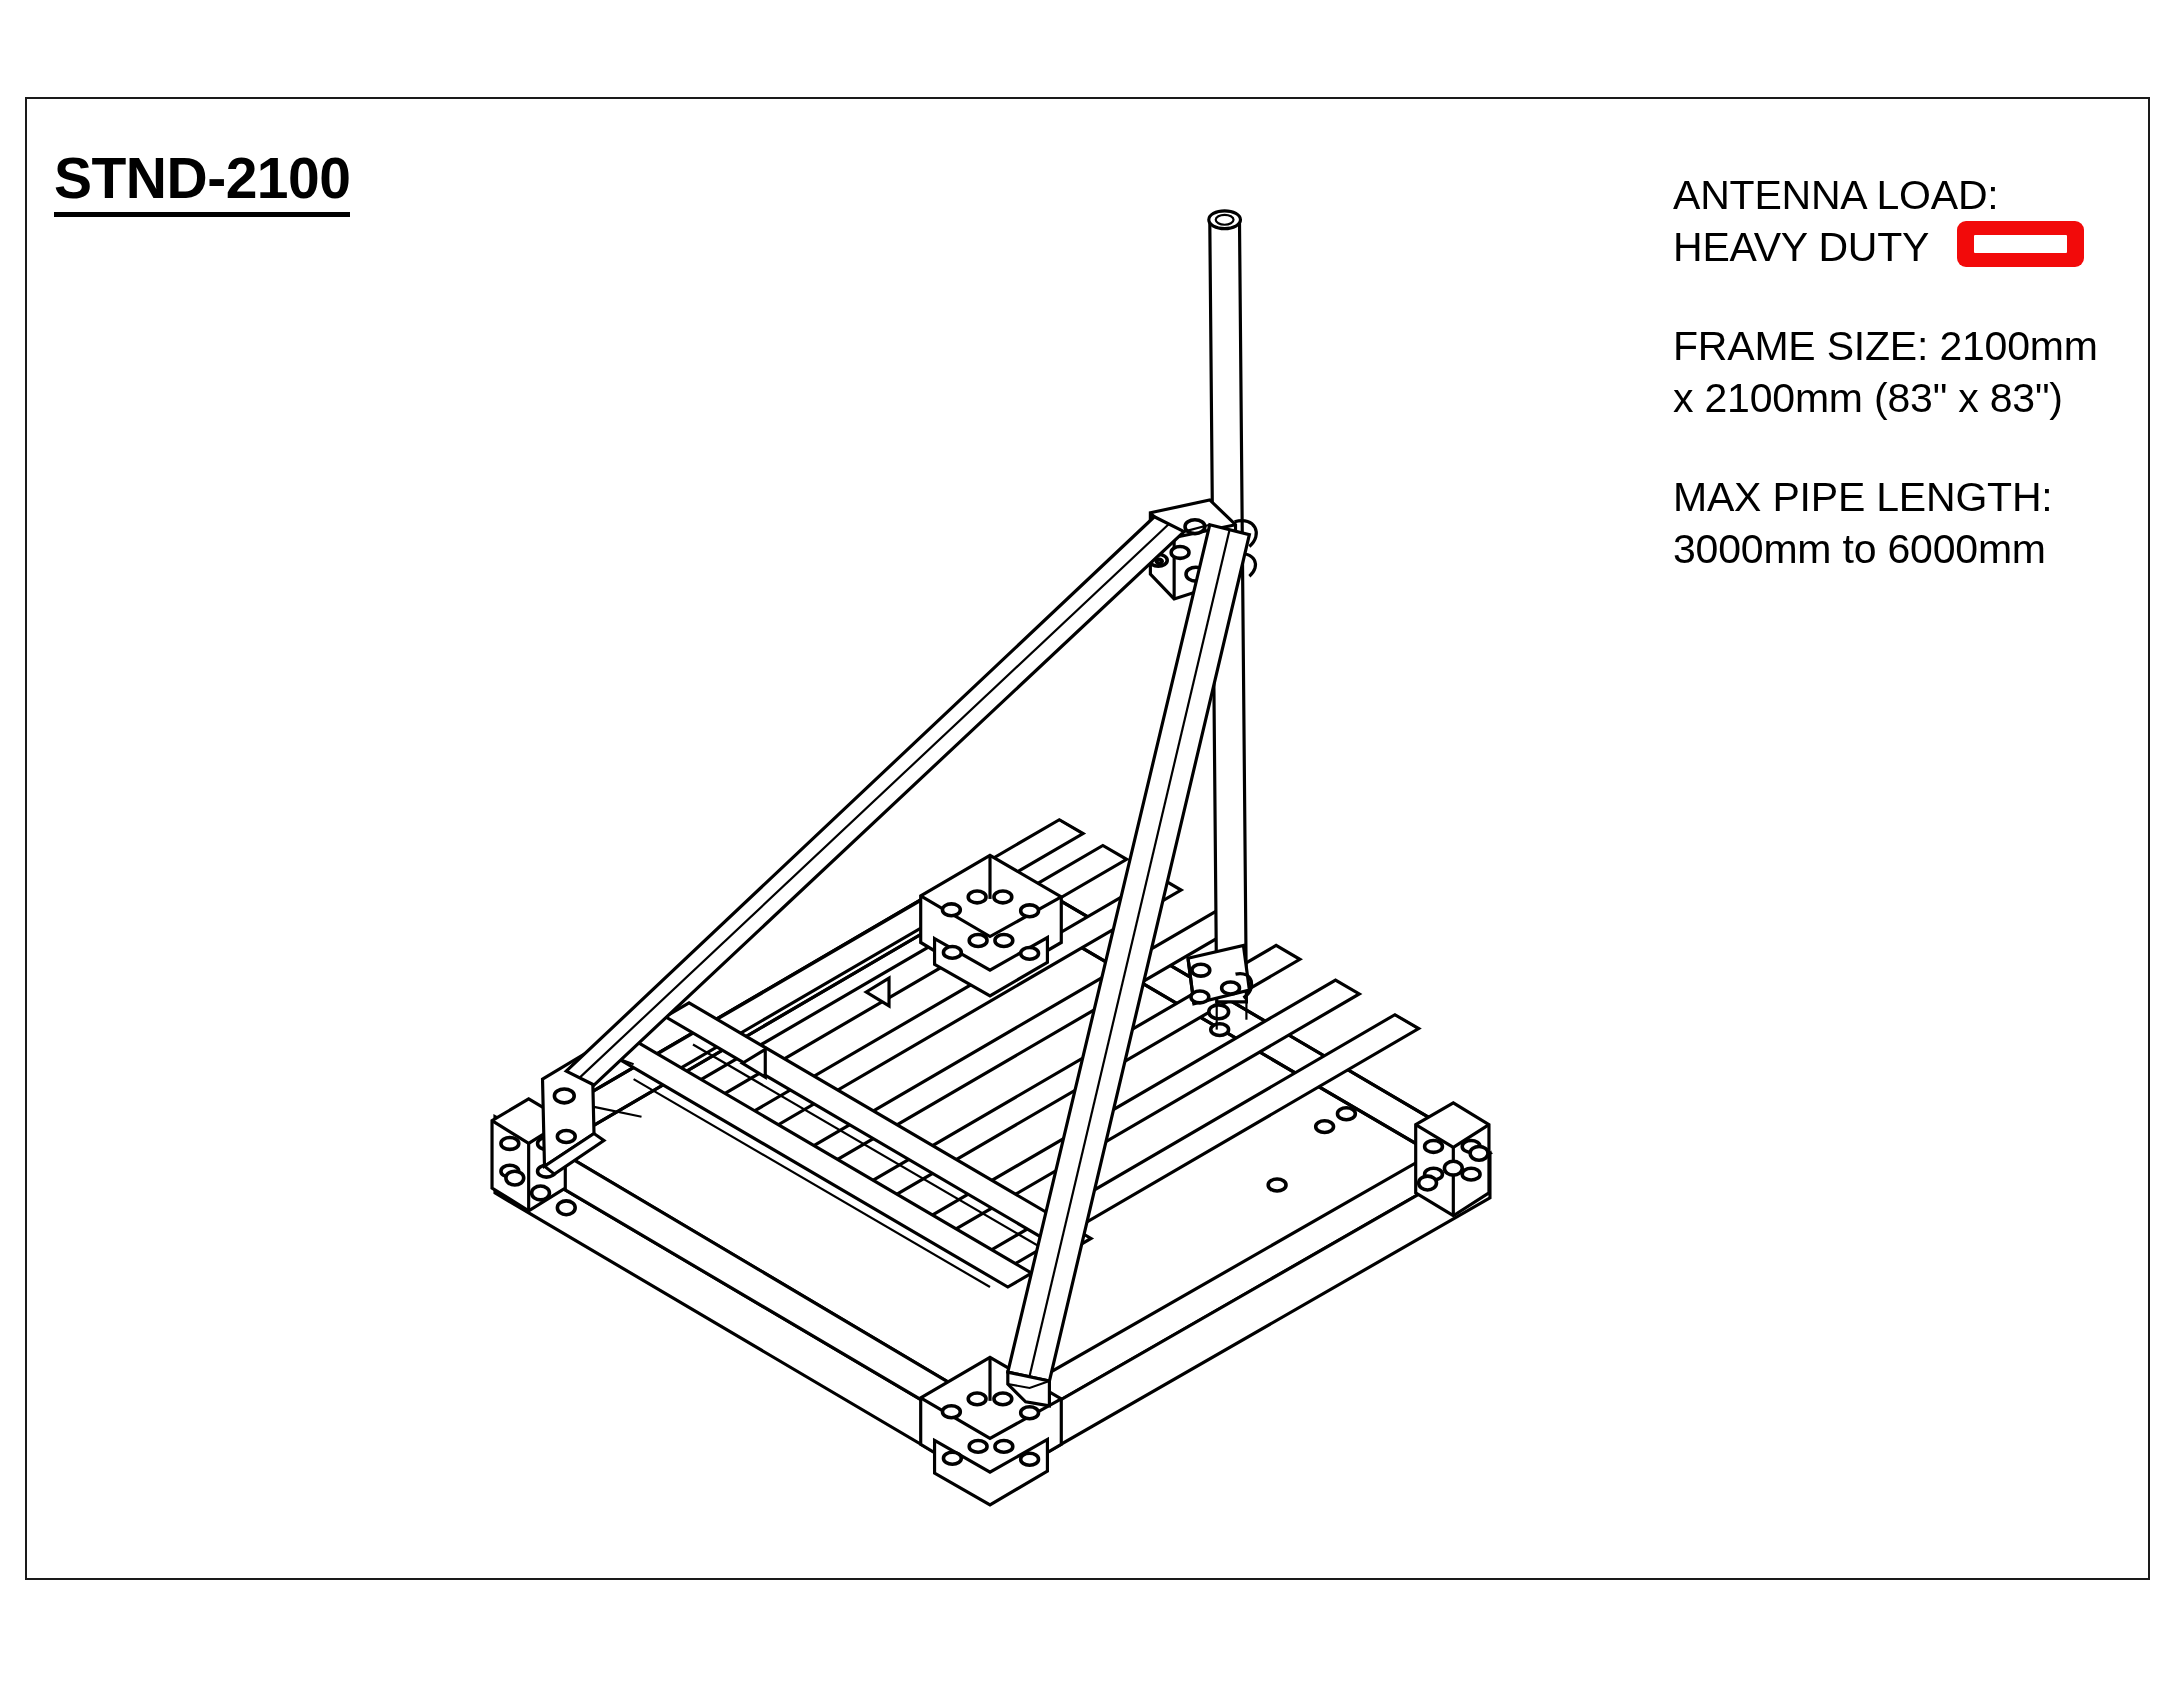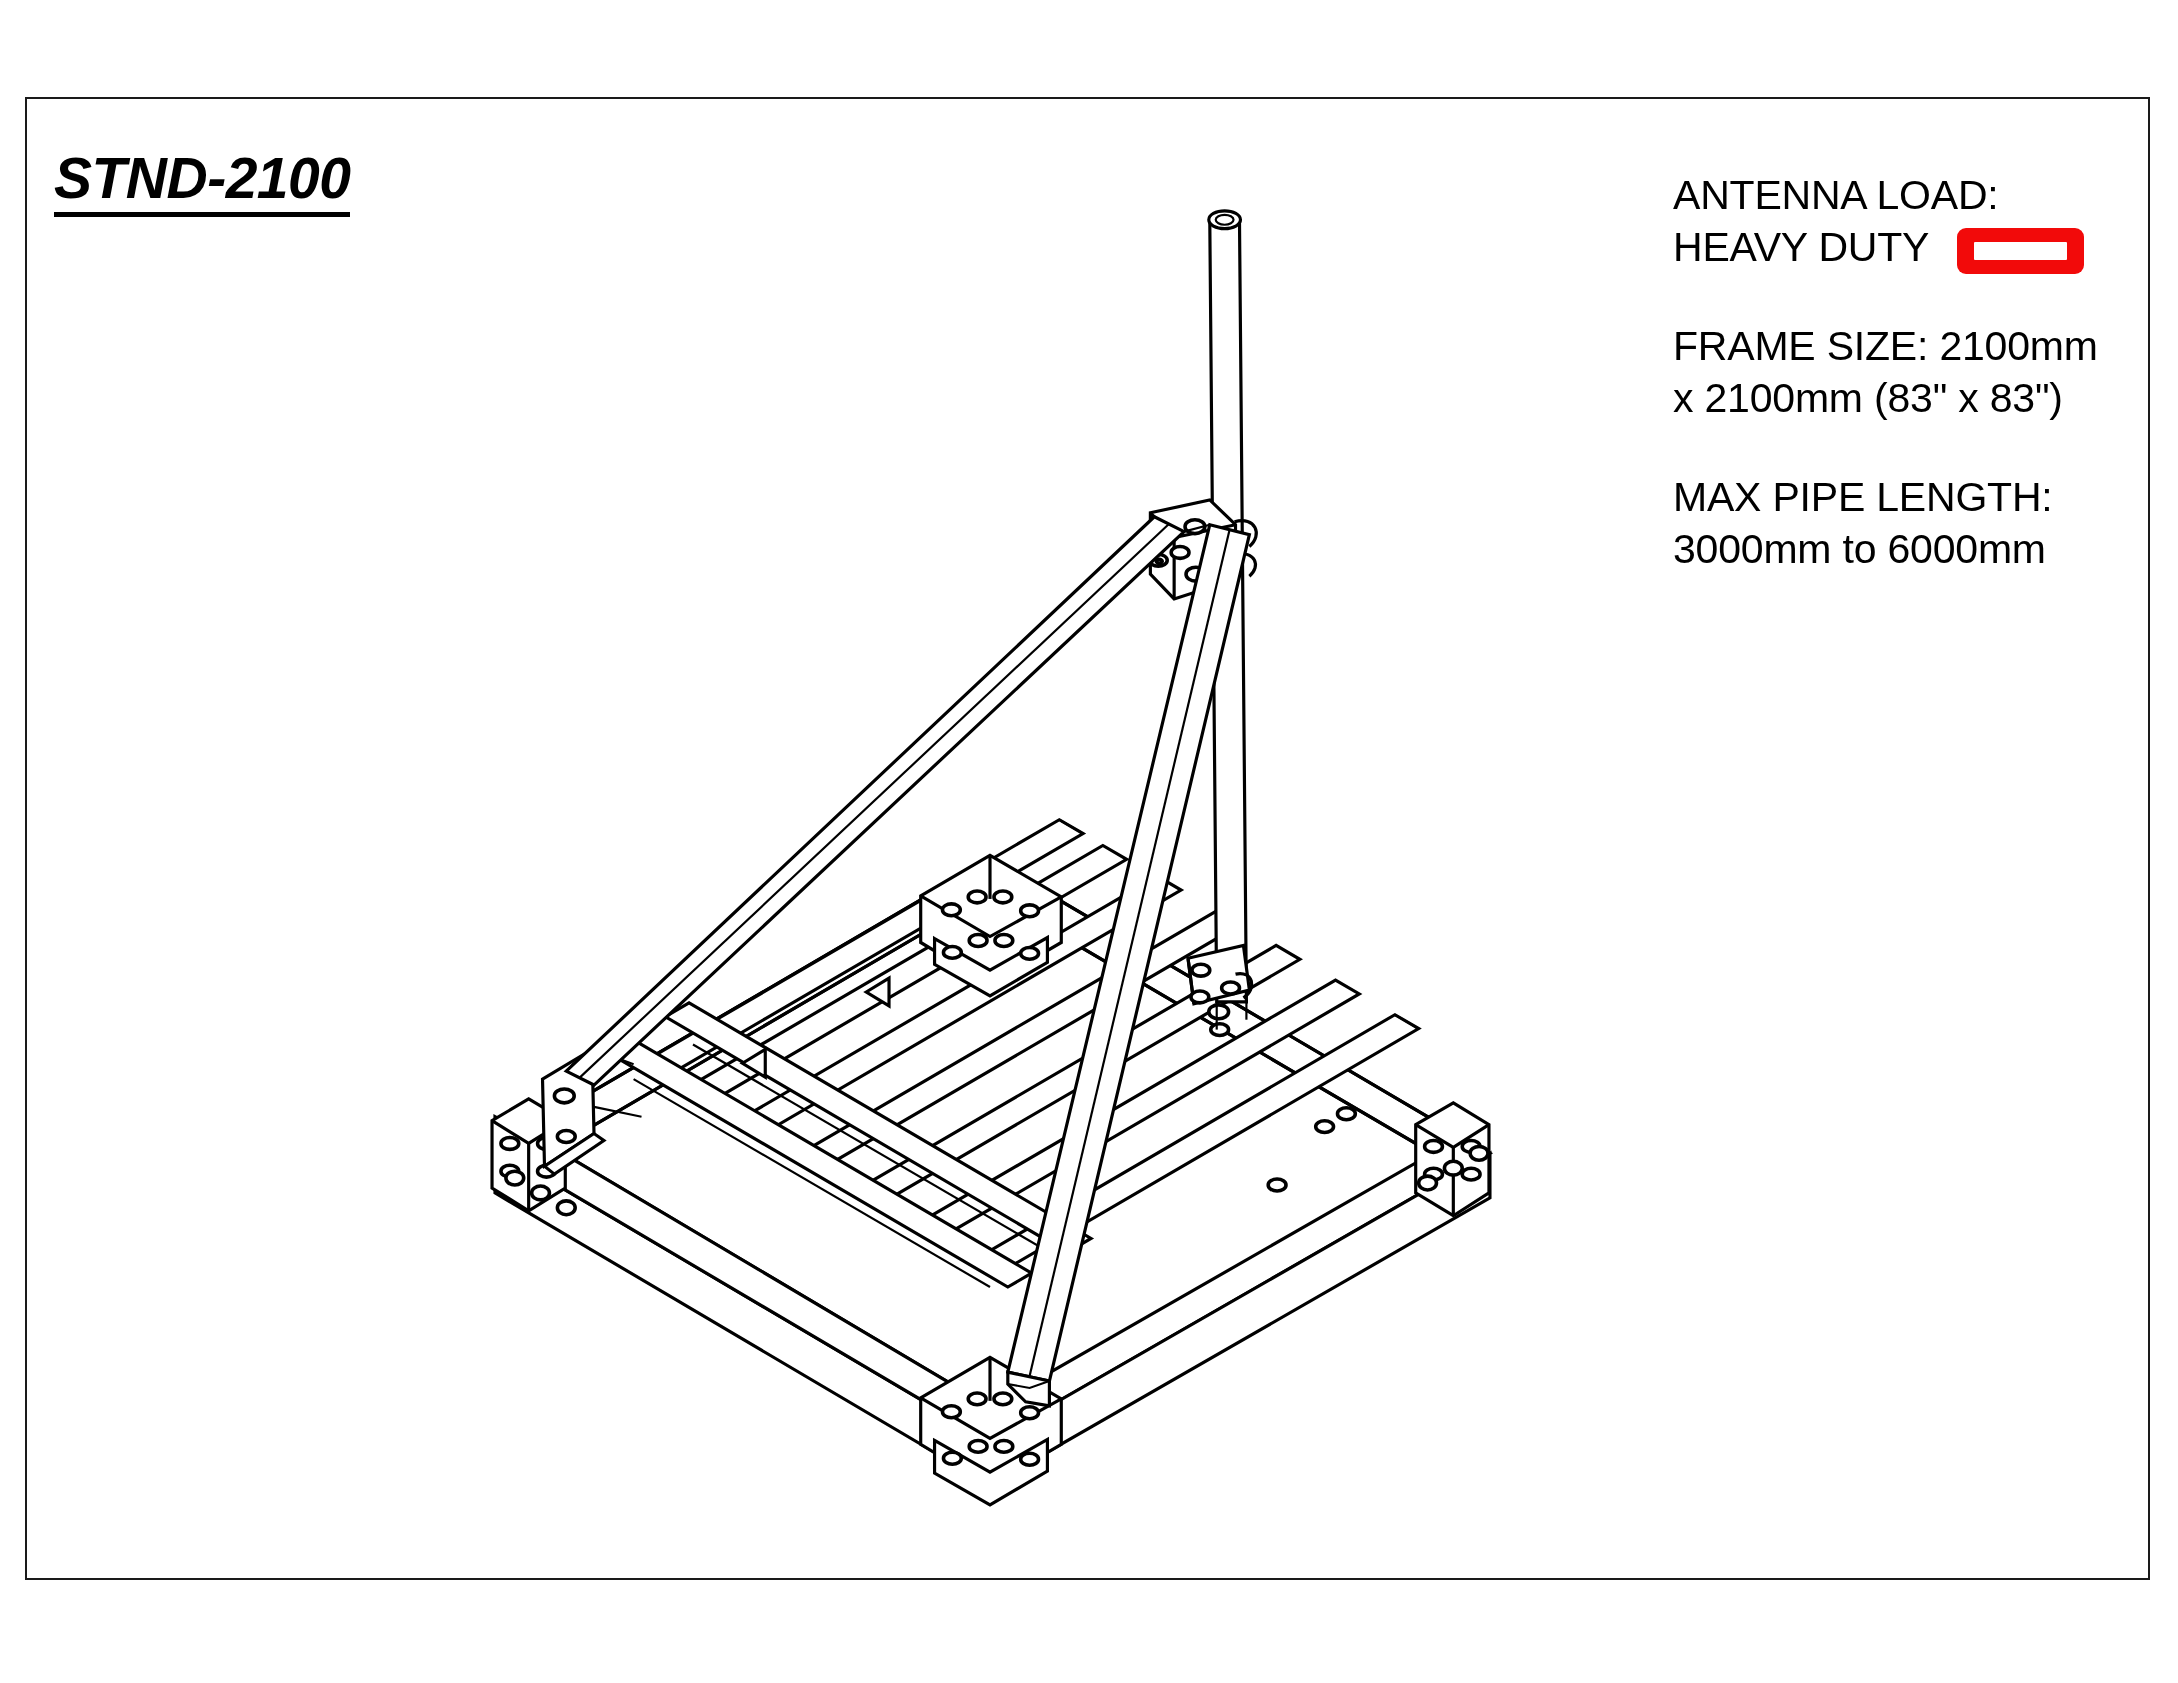--- a/index.html
+++ b/index.html
@@ -38,21 +38,20 @@
   }
   #model-title {
     font-size: 57px;
     font-weight: bold;
     letter-spacing: -0.5px;
     line-height: 1.05;
     white-space: nowrap;
     display: inline-block;
     border-bottom: 5px solid #000;
     padding-bottom: 3px;
-    font-style: italic;
   }
 
   
   #spec-block {
     position: absolute;
     left: 1673px;
     top: 129px;
     width: 465px;
     margin-top: 40px;
   }
@@ -61,21 +60,21 @@
   }
   .spec-group:last-child { margin-bottom: 0; }
   .spec-line {
     font-size: 41px;
     line-height: 1.28;
     white-space: nowrap;
     letter-spacing: -0.2px;
   }
   .spec-line.with-badge {
     display: flex;
-    align-items: flex-end;
+    align-items: flex-start;
     gap: 28px;
   }
 
   
   #load-badge {
     display: inline-block;
     width: 127px;
     height: 46px;
     background: #f20a0a;
     border-radius: 9px;

